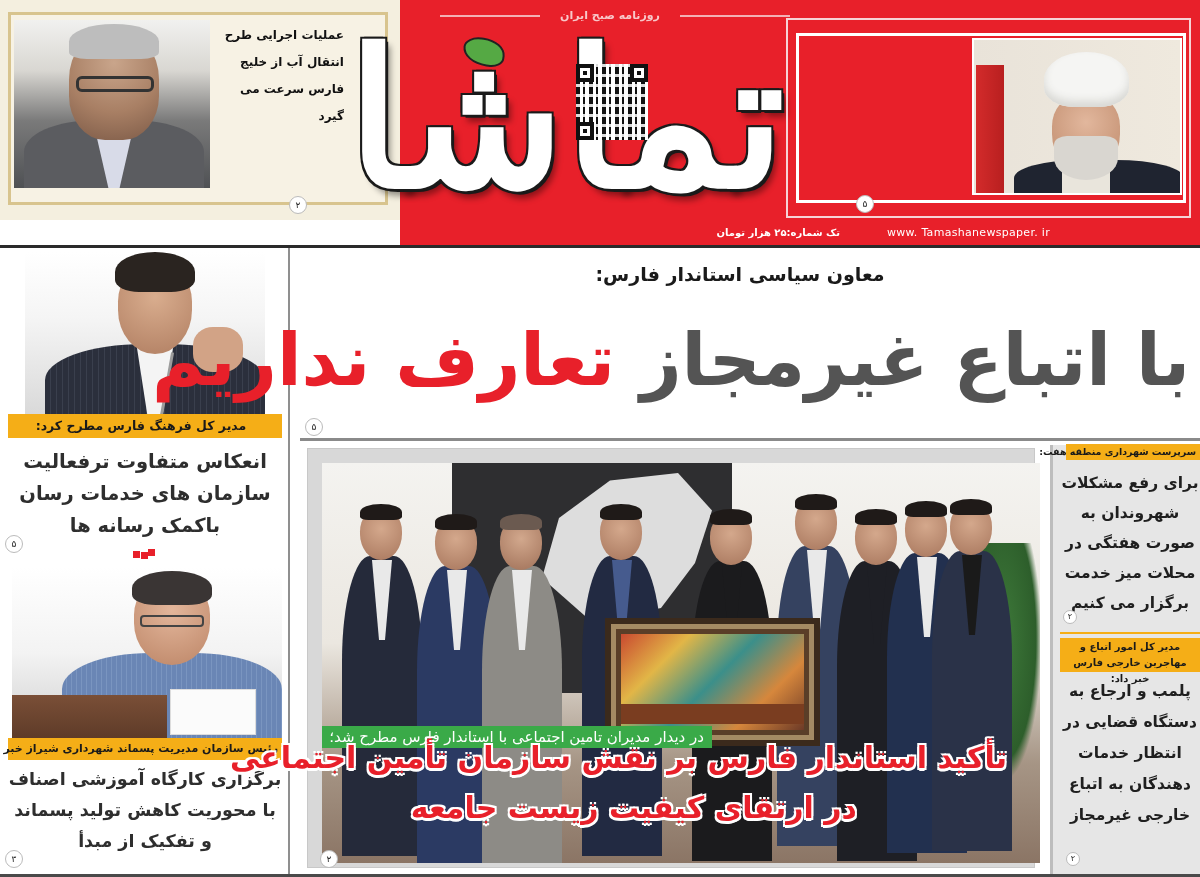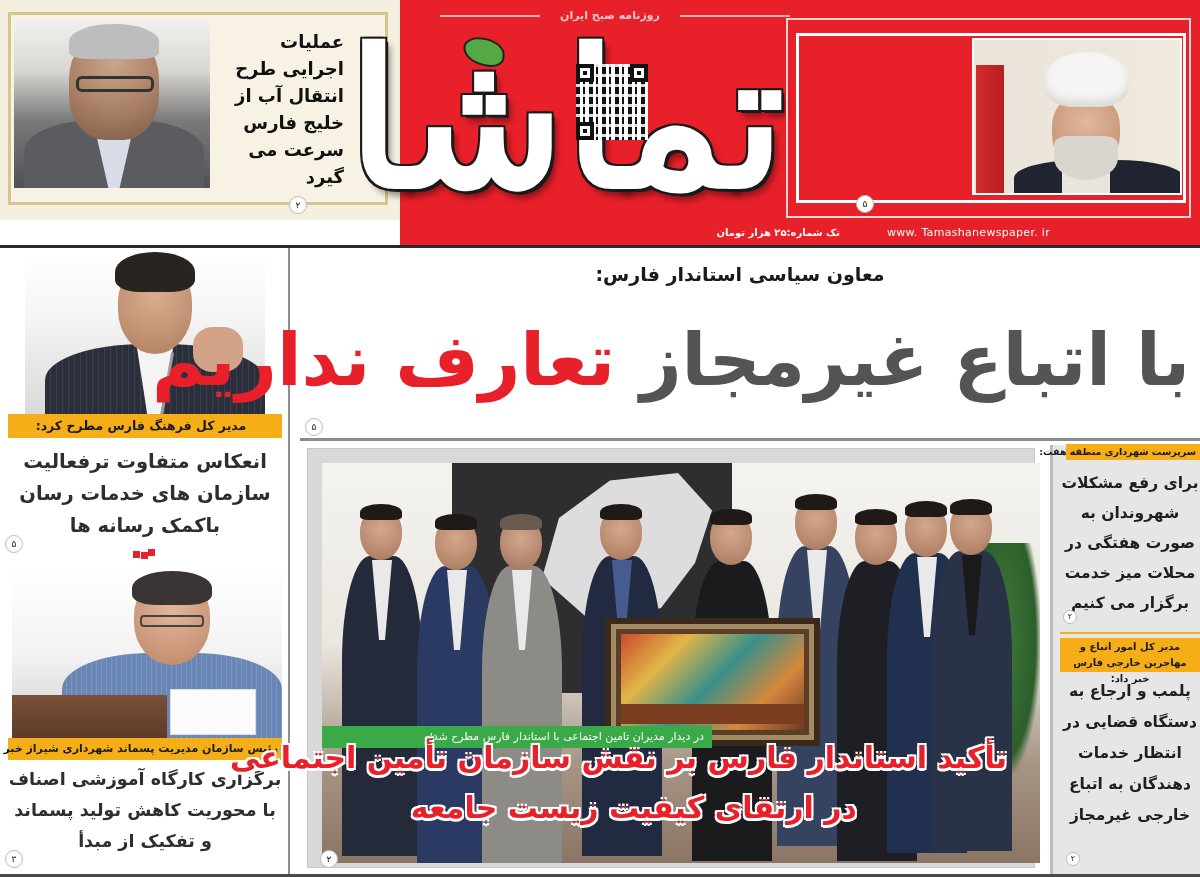--- a/index.html
+++ b/index.html
@@ -13,21 +13,21 @@
     .left-box { left: 0; top: 0; width: 400px; height: 220px; background: #f4efdf; }
     .left-box-frame { left: 8px; top: 12px; width: 380px; height: 193px; border: 3px solid #d8c48e; background: #f7f2e4; }
     .lb-photo { left: 14px; top: 20px; width: 196px; height: 168px; background: linear-gradient(180deg,#f1f1ef 0%,#d9d7d2 30%,#7a7a7a 60%,#4f5154 100%); overflow: hidden; }
     .lb-photo .head { position: absolute; left: 55px; top: 10px; width: 90px; height: 110px; border-radius: 45% 45% 40% 40%; background: radial-gradient(circle at 50% 30%,#c9a58b 0%,#a87f64 55%,#7c5a47 100%); }
     .lb-photo .hair { position: absolute; left: 55px; top: 4px; width: 90px; height: 35px; border-radius: 50% 50% 20% 20%; background: #bdbdbd; }
     .lb-photo .glasses { position: absolute; left: 62px; top: 56px; width: 78px; height: 16px; border: 3px solid #333; border-radius: 6px; }
     .lb-photo .body { position: absolute; left: 10px; top: 100px; width: 180px; height: 80px; border-radius: 40% 40% 0 0; background: #5b5c60; }
     .lb-photo .shirt { position: absolute; left: 80px; top: 105px; width: 40px; height: 70px; background: #d8dbe8; clip-path: polygon(0 0,100% 0,60% 100%,40% 100%); }
     .lb-text { left: 214px; top: 20px; width: 130px; height: 170px; text-align: right; }
     .lb-kicker { font-size: 10.5px; color: #222; line-height: 18px; }
-    .lb-title { font-family: "DejaVu Sans", sans-serif; font-weight: bold; font-size: 18px; line-height: 27px; color: #111; margin-top: 8px; }
+    .lb-title { font-family: "DejaVu Sans", sans-serif; font-weight: bold; font-size: 12px; line-height: 27px; color: #111; margin-top: 2px; }
     .page-badge { position: absolute; width: 18px; height: 18px; border-radius: 50%; background: #fff; border: 1px solid #bbb; font-size: 9px; line-height: 16px; text-align: center; color: #222; }
 
     .red-band { left: 400px; top: 0; width: 800px; height: 245px; background: #e8202a; }
     .tagline { left: 545px; top: 6px; width: 130px; height: 20px; font-size: 11px; font-weight: bold; color: #f8c7c9; text-align: center; line-height: 20px; }
     .tag-line-rule { left: 680px; top: 15px; width: 110px; height: 2px; background: #f3b0b4; }
     .tag-line-rule2 { left: 440px; top: 15px; width: 100px; height: 2px; background: #f3b0b4; }
     .logo-text { left: 405px; top: 10px; width: 380px; height: 230px; font-family: "DejaVu Serif", serif; font-size: 190px; font-weight: bold; color: #ffffff; line-height: 220px; text-align: center; text-shadow: 3px 3px 0 #1a1a1a, -2px -2px 0 #1a1a1a, 2px -2px 0 #1a1a1a, -2px 2px 0 #1a1a1a, 5px 7px 6px rgba(0,0,0,.4); letter-spacing: -10px; }
     .iran-map { left: 463px; top: 38px; width: 42px; height: 28px; background: #55a944; border: 2px solid #222; border-radius: 40% 55% 35% 60%; transform: rotate(8deg); }
     .qr { left: 576px; top: 64px; width: 72px; height: 76px; background:
       repeating-linear-gradient(90deg,#111 0 4px,#fff 4px 7px,#111 7px 9px,#fff 9px 13px),
@@ -93,21 +93,21 @@
     .photo-main .person { position: absolute; width: 80px; height: 340px; }
     .photo-main .person .p-head { position: absolute; left: 18px; top: 0; width: 42px; height: 52px; border-radius: 45% 45% 50% 50%; background: radial-gradient(circle at 50% 40%,#d4a88c 0%,#b08066 80%); }
     .photo-main .person .p-hair { position: absolute; left: 18px; top: -4px; width: 42px; height: 16px; border-radius: 50% 50% 20% 20%; background: #1f1a18; }
     .photo-main .person .p-body { position: absolute; left: 0; top: 48px; width: 80px; height: 300px; border-radius: 35% 35% 0 0; }
     .photo-main .person .p-shirt { position: absolute; left: 30px; top: 52px; width: 20px; height: 80px; background: #e9e9e9; clip-path: polygon(0 0,100% 0,65% 100%,35% 100%); }
     .photo-main .frame-gift { position: absolute; left: 283px; top: 155px; width: 215px; height: 128px; background: #5a3e28; border: 6px solid #3b2a1c; box-shadow: inset 0 0 0 5px #a48a63; }
     .photo-main .frame-gift .art { position: absolute; left: 10px; top: 10px; width: 183px; height: 96px; background: linear-gradient(135deg,#c94a30 0%,#e2b647 25%,#3b8f8a 50%,#d6873c 75%,#6d3a27 100%); }
     .photo-main .frame-gift .art-band { position: absolute; left: 10px; top: 80px; width: 183px; height: 20px; background: #7a3d20; }
     .photo-main .plant { position: absolute; left: 640px; top: 80px; width: 80px; height: 240px; background: radial-gradient(ellipse at 50% 40%,#3e7a3a 0%,#2d5e2b 60%,transparent 70%); }
 
-    .green-kicker { left: 322px; top: 726px; width: 390px; height: 22px; background: #3aaa48; color: #fff; font-size: 11px; line-height: 22px; text-align: right; padding-right: 8px; white-space: nowrap; }
+    .green-kicker { left: 322px; top: 726px; width: 390px; height: 22px; background: #3aaa48; color: #fff; font-size: 15px; line-height: 22px; text-align: right; padding-right: 8px; white-space: nowrap; }
     .photo-headline { left: 322px; top: 733px; width: 715px; height: 110px; text-align: right; padding-right: 30px; font-weight: bold; font-size: 30px; line-height: 50px; color: #e8202a; text-shadow: 2px 2px 0 #fff, -2px -2px 0 #fff, 2px -2px 0 #fff, -2px 2px 0 #fff, 0 3px 0 #fff; white-space: nowrap; }
     .photo-headline .line2 { padding-right: 150px; }
 
     
     .right-col { left: 1050px; top: 445px; width: 150px; height: 432px; background: #e6e6e6; border-left: 3px solid #bdbdbd; }
     .rc-kicker1 { left: 1066px; top: 444px; width: 134px; height: 16px; font-size: 9.5px; line-height: 16px; padding-right: 4px; white-space: nowrap; }
     .rc-title1 { left: 1060px; top: 468px; width: 140px; height: 160px; text-align: center; font-weight: bold; font-size: 15.5px; line-height: 30px; color: #1f1f1f; }
     .rc-sep { left: 1060px; top: 632px; width: 140px; height: 2px; background: #f5ae17; }
     .rc-kicker2 { left: 1060px; top: 638px; width: 140px; height: 34px; font-size: 10px; line-height: 16px; text-align: center; padding: 1px 4px; }
     .rc-title2 { left: 1060px; top: 676px; width: 140px; height: 200px; text-align: center; font-weight: bold; font-size: 15.5px; line-height: 31px; color: #1f1f1f; }

